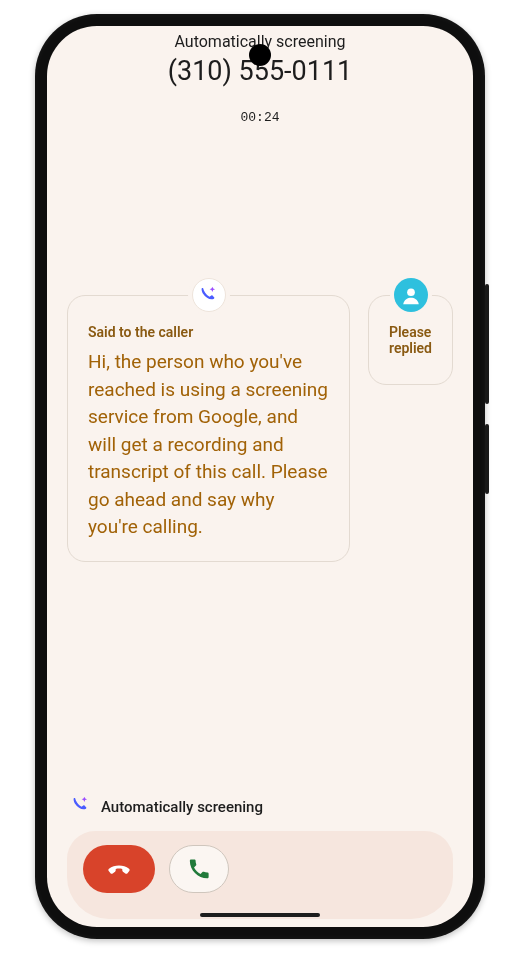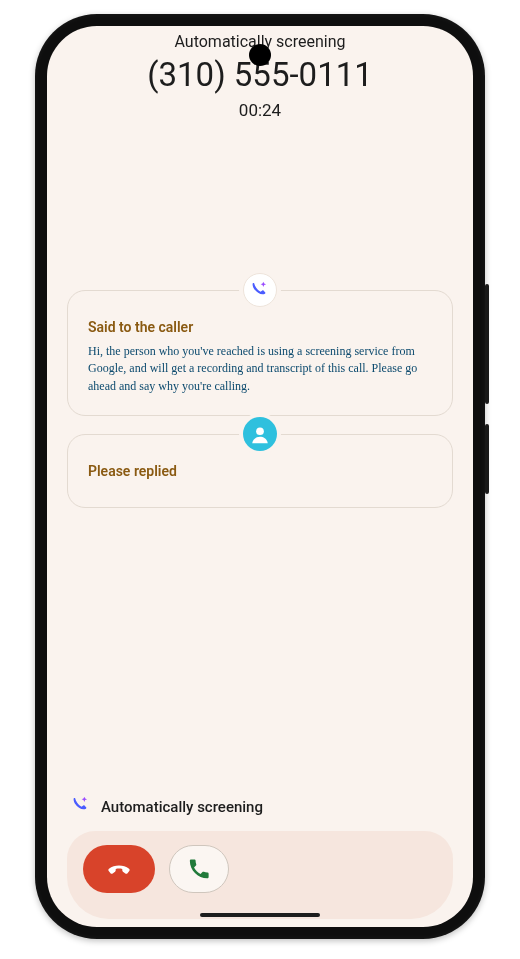--- a/index.html
+++ b/index.html
@@ -72,51 +72,50 @@
   .status-left { display: flex; align-items: center; gap: 10px; }
   .status-right { display: flex; align-items: center; gap: 6px; }
 
   
   .call-header {
     text-align: center;
     padding: 6px 20px 0;
     color: #1d1d1d;
   }
   .call-header .subtitle { font-size: 16px; margin-bottom: 4px; }
-  .call-header .number { font-size: 33px; margin-bottom: 6px; }
-  .call-header .timer { font-size: 17px; }
+  .call-header .number { font-size: 27px; margin-bottom: 23px; }
+  .call-header .timer { font-size: 13px; font-family: Liberation Mono, monospace; }
 
   .spacer { flex: 0 0 170px; }
 
   
   .transcript {
     flex: 1;
     padding: 0 20px;
     display: flex;
-    flex-direction: column;
+    flex-direction: row;
     gap: 18px;
   }
   .card-wrap { position: relative; }
   .card {
     border: 1px solid #e3dad1;
     border-radius: 18px;
     padding: 28px 20px 20px;
     background: #faf3ee;
   }
   .card-label {
     font-size: 14px;
     font-weight: 600;
     color: #8a5a12;
     margin-bottom: 8px;
   }
   .card-body {
-    font-size: 12px;
+    font-size: 19px;
     line-height: 1.45;
-    color: #0c4a6e;
-    font-family: Liberation Serif, serif;
+    color: #a16207;
   }
   .badge {
     position: absolute;
     top: -17px;
     left: 50%;
     transform: translateX(-50%);
     width: 34px;
     height: 34px;
     border-radius: 50%;
     background: #fff;

